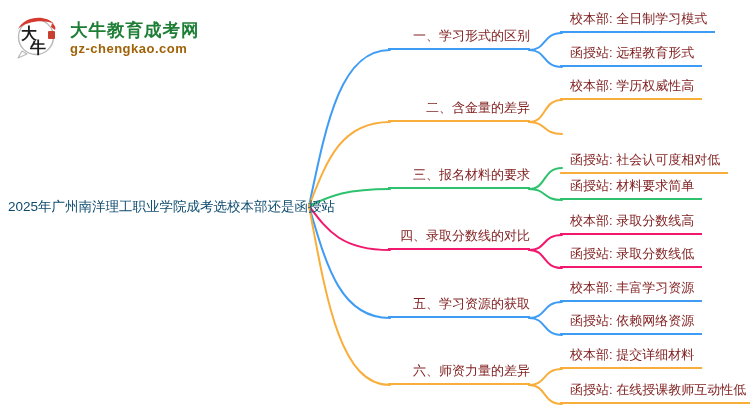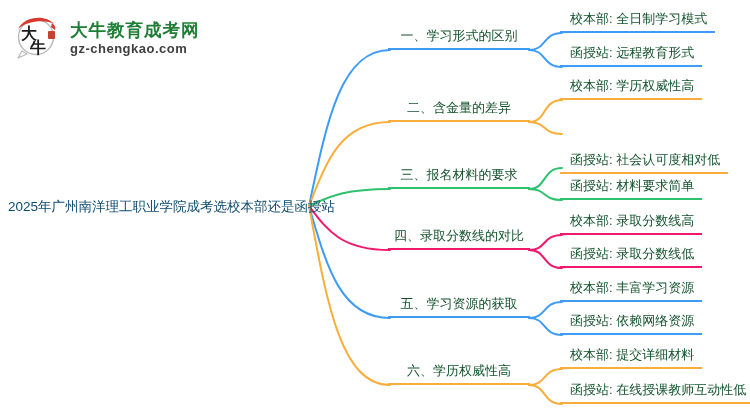--- a/index.html
+++ b/index.html
@@ -20,23 +20,23 @@
   }
   
   .links{position:absolute;left:0;top:0;width:750px;height:410px;}
   .root-label{
     position:absolute;left:8px;top:197px;height:20px;line-height:20px;
     font-size:13.5px;color:#0c4a6e;white-space:nowrap;
   }
   .node{
     position:absolute;box-sizing:border-box;height:24px;line-height:19px;
     padding-bottom:3px;border-bottom:2px solid #999;
-    font-size:13px;color:#14532d;white-space:nowrap;
+    font-size:13px;color:#7f1d1d;white-space:nowrap;
   }
-  .branch-label{left:388px;width:142px;text-align:center;}
+  .branch-label{left:388px;width:142px;text-align:right;}
   .leaf{left:560px;padding-left:10px;padding-right:8px;}
   .b1{top:26px;}  .b1l1{top:9px;}   .b1l2{top:43px;}
   .b2{top:98px;}  .b2l1{top:76px;}  .b2l2{top:110px;margin-top:40px;}
   .b3{top:165px;} .b3l1{top:144px;} .b3l2{top:176px;}
   .b4{top:226px;} .b4l1{top:211px;} .b4l2{top:244px;}
   .b5{top:294px;} .b5l1{top:278px;} .b5l2{top:311px;}
   .b6{top:361px;} .b6l1{top:345px;} .b6l2{top:380px;}
 </style>
 </head>
 <body>
@@ -47,21 +47,21 @@
     <svg class="logo-icon" viewBox="0 0 50 52">
       <circle cx="24" cy="27" r="17.5" fill="#ffffff" stroke="#b9b9b9" stroke-width="1.4"></circle>
       <path d="M10 41 L6 48 L15 44 Z" fill="#ffffff" stroke="#b9b9b9" stroke-width="1.2" stroke-linejoin="round"></path>
       <path d="M6 19 C12 6, 34 4, 42 14 C34 9, 14 11, 6 19 Z" fill="#D43A2F"></path>
       <path d="M40 13 C43 15, 44 18, 43 20 L39 17 Z" fill="#D43A2F"></path>
       <text x="9" y="29" font-size="16" font-weight="bold" fill="#1c1c1c" font-family="'DejaVu Sans',sans-serif">大</text>
       <text x="18" y="43" font-size="16" font-weight="bold" fill="#1c1c1c" font-family="'DejaVu Sans',sans-serif">牛</text>
       <rect x="36" y="21" width="7" height="8" rx="1" fill="#C8402F"></rect>
     </svg>
     <div class="site-name" style="color: rgb(30, 126, 54);">大牛教育成考网</div>
-    <div class="site-domain" style="color: #404040;">gz-chengkao.com</div>
+    <div class="site-domain" style="color: #a16207;">gz-chengkao.com</div>
   </div>
 
   <svg class="links" viewBox="0 0 750 410">
     <g fill="none" stroke-width="2" stroke-linecap="round">
 
       <path d="M309,206 C327,120 341,50 390,50" stroke="#3E9CF4"></path>
       <path d="M529,50 C547,50 542,33 562,33" stroke="#3E9CF4"></path>
       <path d="M529,50 C547,50 542,67 562,67" stroke="#3E9CF4"></path>
 
       <path d="M309,206 C327,160 341,122 390,122" stroke="#F9AE3B"></path>
@@ -100,17 +100,17 @@
   <div class="node leaf b3l2" style="border-bottom-color: rgb(46, 194, 110);">函授站: 材料要求简单</div>
 
   <div class="node leaf b4l1" style="border-bottom-color: rgb(241, 24, 109);">校本部: 录取分数线高</div>
   <div class="node branch-label b4" style="border-bottom-color: rgb(241, 24, 109);">四、录取分数线的对比</div>
   <div class="node leaf b4l2" style="border-bottom-color: rgb(241, 24, 109);">函授站: 录取分数线低</div>
 
   <div class="node branch-label b5" style="border-bottom-color: rgb(62, 156, 244);">五、学习资源的获取</div>
   <div class="node leaf b5l1" style="border-bottom-color: rgb(62, 156, 244);">校本部: 丰富学习资源</div>
   <div class="node leaf b5l2" style="border-bottom-color: rgb(62, 156, 244);">函授站: 依赖网络资源</div>
 
-  <div class="node branch-label b6" style="border-bottom-color: rgb(249, 174, 59);">六、学历权威性高</div>
+  <div class="node branch-label b6" style="border-bottom-color: rgb(249, 174, 59);">六、师资力量的差异</div>
   <div class="node leaf b6l1" style="border-bottom-color: rgb(249, 174, 59);">校本部: 提交详细材料</div>
   <div class="node leaf b6l2" style="border-bottom-color: rgb(249, 174, 59);">函授站: 在线授课教师互动性低</div>
 
 </div>
 
 </body></html>

